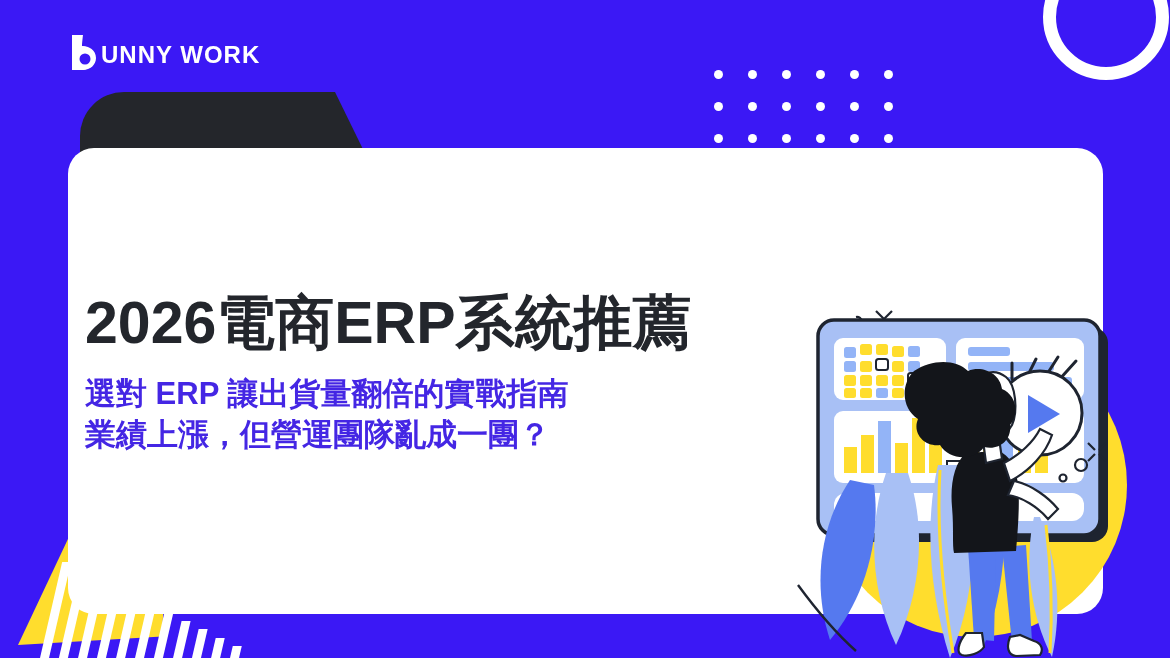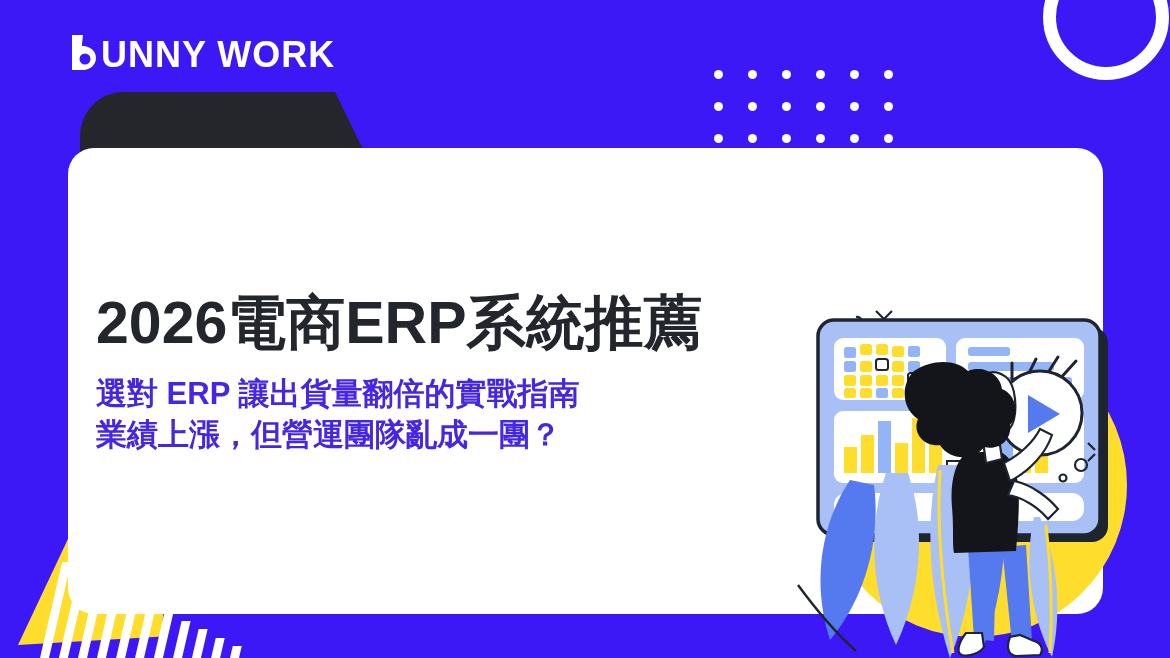--- a/index.html
+++ b/index.html
@@ -47,21 +47,21 @@
 
   
   .card{
     position:absolute; left:68px; top:148px;
     width:1035px; height:466px;
     background:#ffffff;
     border-radius:26px;
   }
 
   
-  .text-block{ position:absolute; left:96px; top:292px; width:660px; }
+  .text-block{ position:absolute; left:85px; top:292px; width:660px; }
   .headline{
     font-size:59px; font-weight:700; color:#23262c;
     letter-spacing:0px; line-height:1.08; white-space:nowrap;
   }
   .sub{
     margin-top:17px;
     font-size:31px; font-weight:700; color:#4426e4;
     line-height:1.33; white-space:nowrap;
   }
 
@@ -116,21 +116,21 @@
 
   <div class="card"></div>
 
   <div style="position:absolute;left:68px;top:33px;display:flex;align-items:center;gap:2px;">
     <svg width="34" height="44" viewBox="0 0 34 44">
       <path d="M4 2 h11 c0 0 -1 8 -1 11 c7 0 14 4 14 12 c0 7 -6 12 -13 12 h-11 z
                M4 2 v35" fill="#ffffff"></path>
       <path d="M4 2 h10 l-2 11 c8 0 15 4 15 12 c0 7 -6 12 -14 12 h-9 z" fill="#ffffff"></path>
       <circle cx="17" cy="26" r="5.5" fill="#3b18f5"></circle>
     </svg>
-    <span style="color:#ffffff;font-size:36px;font-weight:700;letter-spacing:1px;line-height:1;margin-left:-3px;">UNNY WORK</span>
+    <span style="color:#ffffff;font-size:24px;font-weight:700;letter-spacing:1px;line-height:1;margin-left:-3px;">UNNY WORK</span>
   </div>
 
   <div class="text-block">
     <div class="headline">2026電商ERP系統推薦</div>
     <div class="sub">
       <div>選對 ERP 讓出貨量翻倍的實戰指南</div>
       <div>業績上漲，但營運團隊亂成一團？</div>
     </div>
   </div>
 

